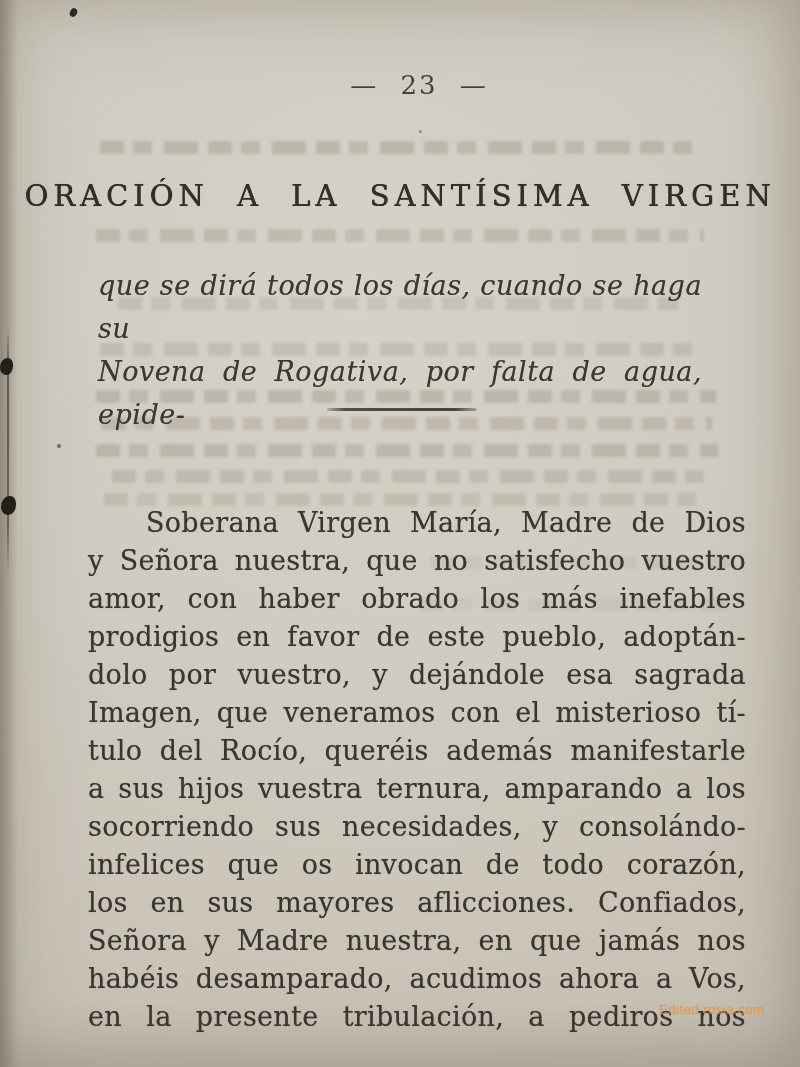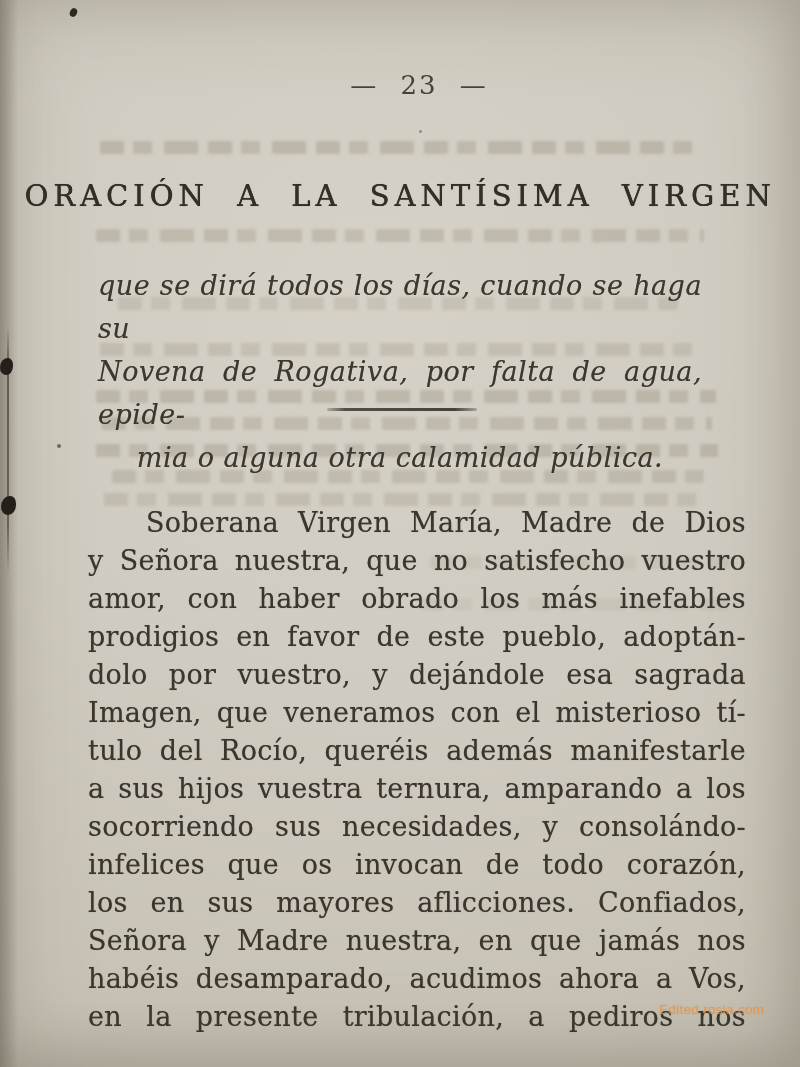--- a/index.html
+++ b/index.html
@@ -87,21 +87,20 @@
   <div class="ghost g10"></div>
   <div class="ghost g11"></div>
 
   <div class="pagenum">— 23 —</div>
 
   <h1 class="title">ORACIÓN A LA SANTÍSIMA VIRGEN</h1>
 
   <div class="subtitle">
     <div class="line">que se dirá todos los días, cuando se haga su</div>
     <div class="line">Novena de Rogativa, por falta de agua, epide-</div>
-    <div class="line last">mia o alguna otra calamidad pública.</div>
   </div>
 
   <div class="divider"></div>
 
   <div class="bodytext">
     <div class="line first">Soberana Virgen María, Madre de Dios</div>
     <div class="line">y Señora nuestra, que no satisfecho vuestro</div>
     <div class="line">amor, con haber obrado los más inefables</div>
     <div class="line">prodigios en favor de este pueblo, adoptán-</div>
     <div class="line">dolo por vuestro, y dejándole esa sagrada</div>

